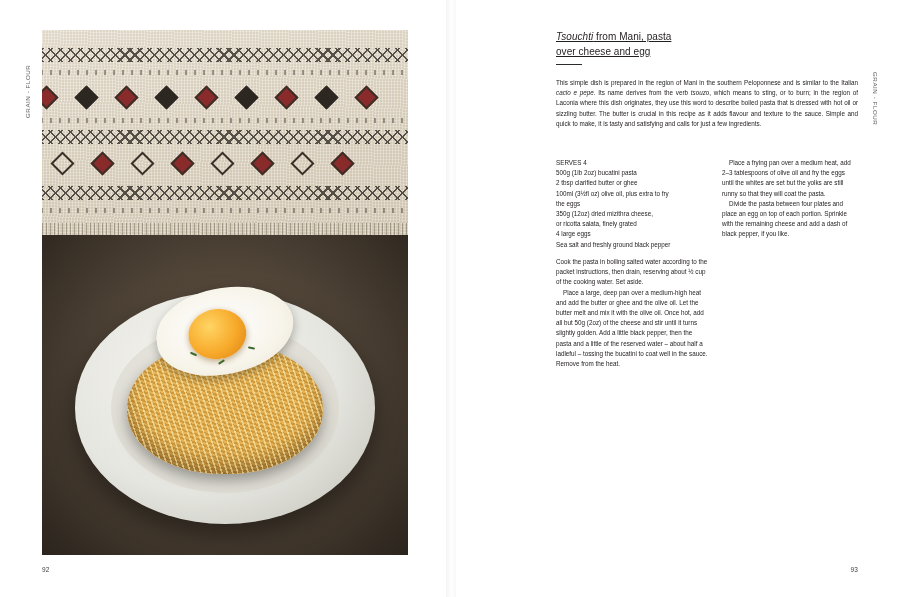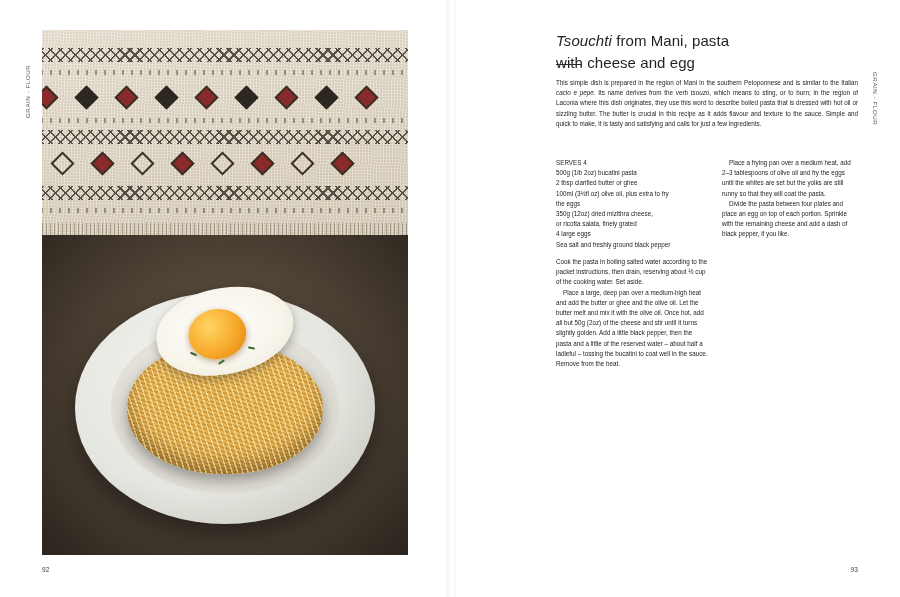--- a/index.html
+++ b/index.html
@@ -182,24 +182,25 @@
     letter-spacing: .03em;
   }
   .folio.left { left: 42px; }
   .folio.right { right: 42px; }
 
   
   .recipe-title {
     position: absolute;
     left: 556px; top: 30px;
     width: 300px;
-    font-size: 15px;
+    font-size: 10px;
     line-height: 1.45;
     color: #231f20;
     letter-spacing: .005em;
+    text-decoration: underline;
   }
   .recipe-title em { font-style: italic; }
 
   .rule {
     position: absolute;
     left: 556px; top: 64px;
     width: 26px; height: 1px;
     background: #2b2b2b;
   }
 
@@ -319,21 +320,21 @@
   </div>
 
   <div class="page-right"></div>
 
   <div class="gutter-shadow"></div>
 
   <div class="vert-head right">GRAIN - FLOUR</div>
 
   <div class="recipe-title">
     <em>Tsouchti</em><span> from Mani, pasta</span><br>
-    <span>with cheese and egg</span>
+    <span>over cheese and egg</span>
   </div>
 
   <div class="rule"></div>
 
   <div class="intro">This simple dish is prepared in the region of Mani in the southern Peloponnese and is similar to the Italian <em>cacio e pepe</em>. Its name derives from the verb <em>tsouzo</em>, which means to sting, or to burn; in the region of Laconia where this dish originates, they use this word to describe boiled pasta that is dressed with hot oil or sizzling butter. The butter is crucial in this recipe as it adds flavour and texture to the sauce. Simple and quick to make, it is tasty and satisfying and calls for just a few ingredients.</div>
 
   <div class="ingredients">
     <div class="serves">SERVES 4</div>
     <ul>
         <li>500g (1lb 2oz) bucatini pasta</li>

